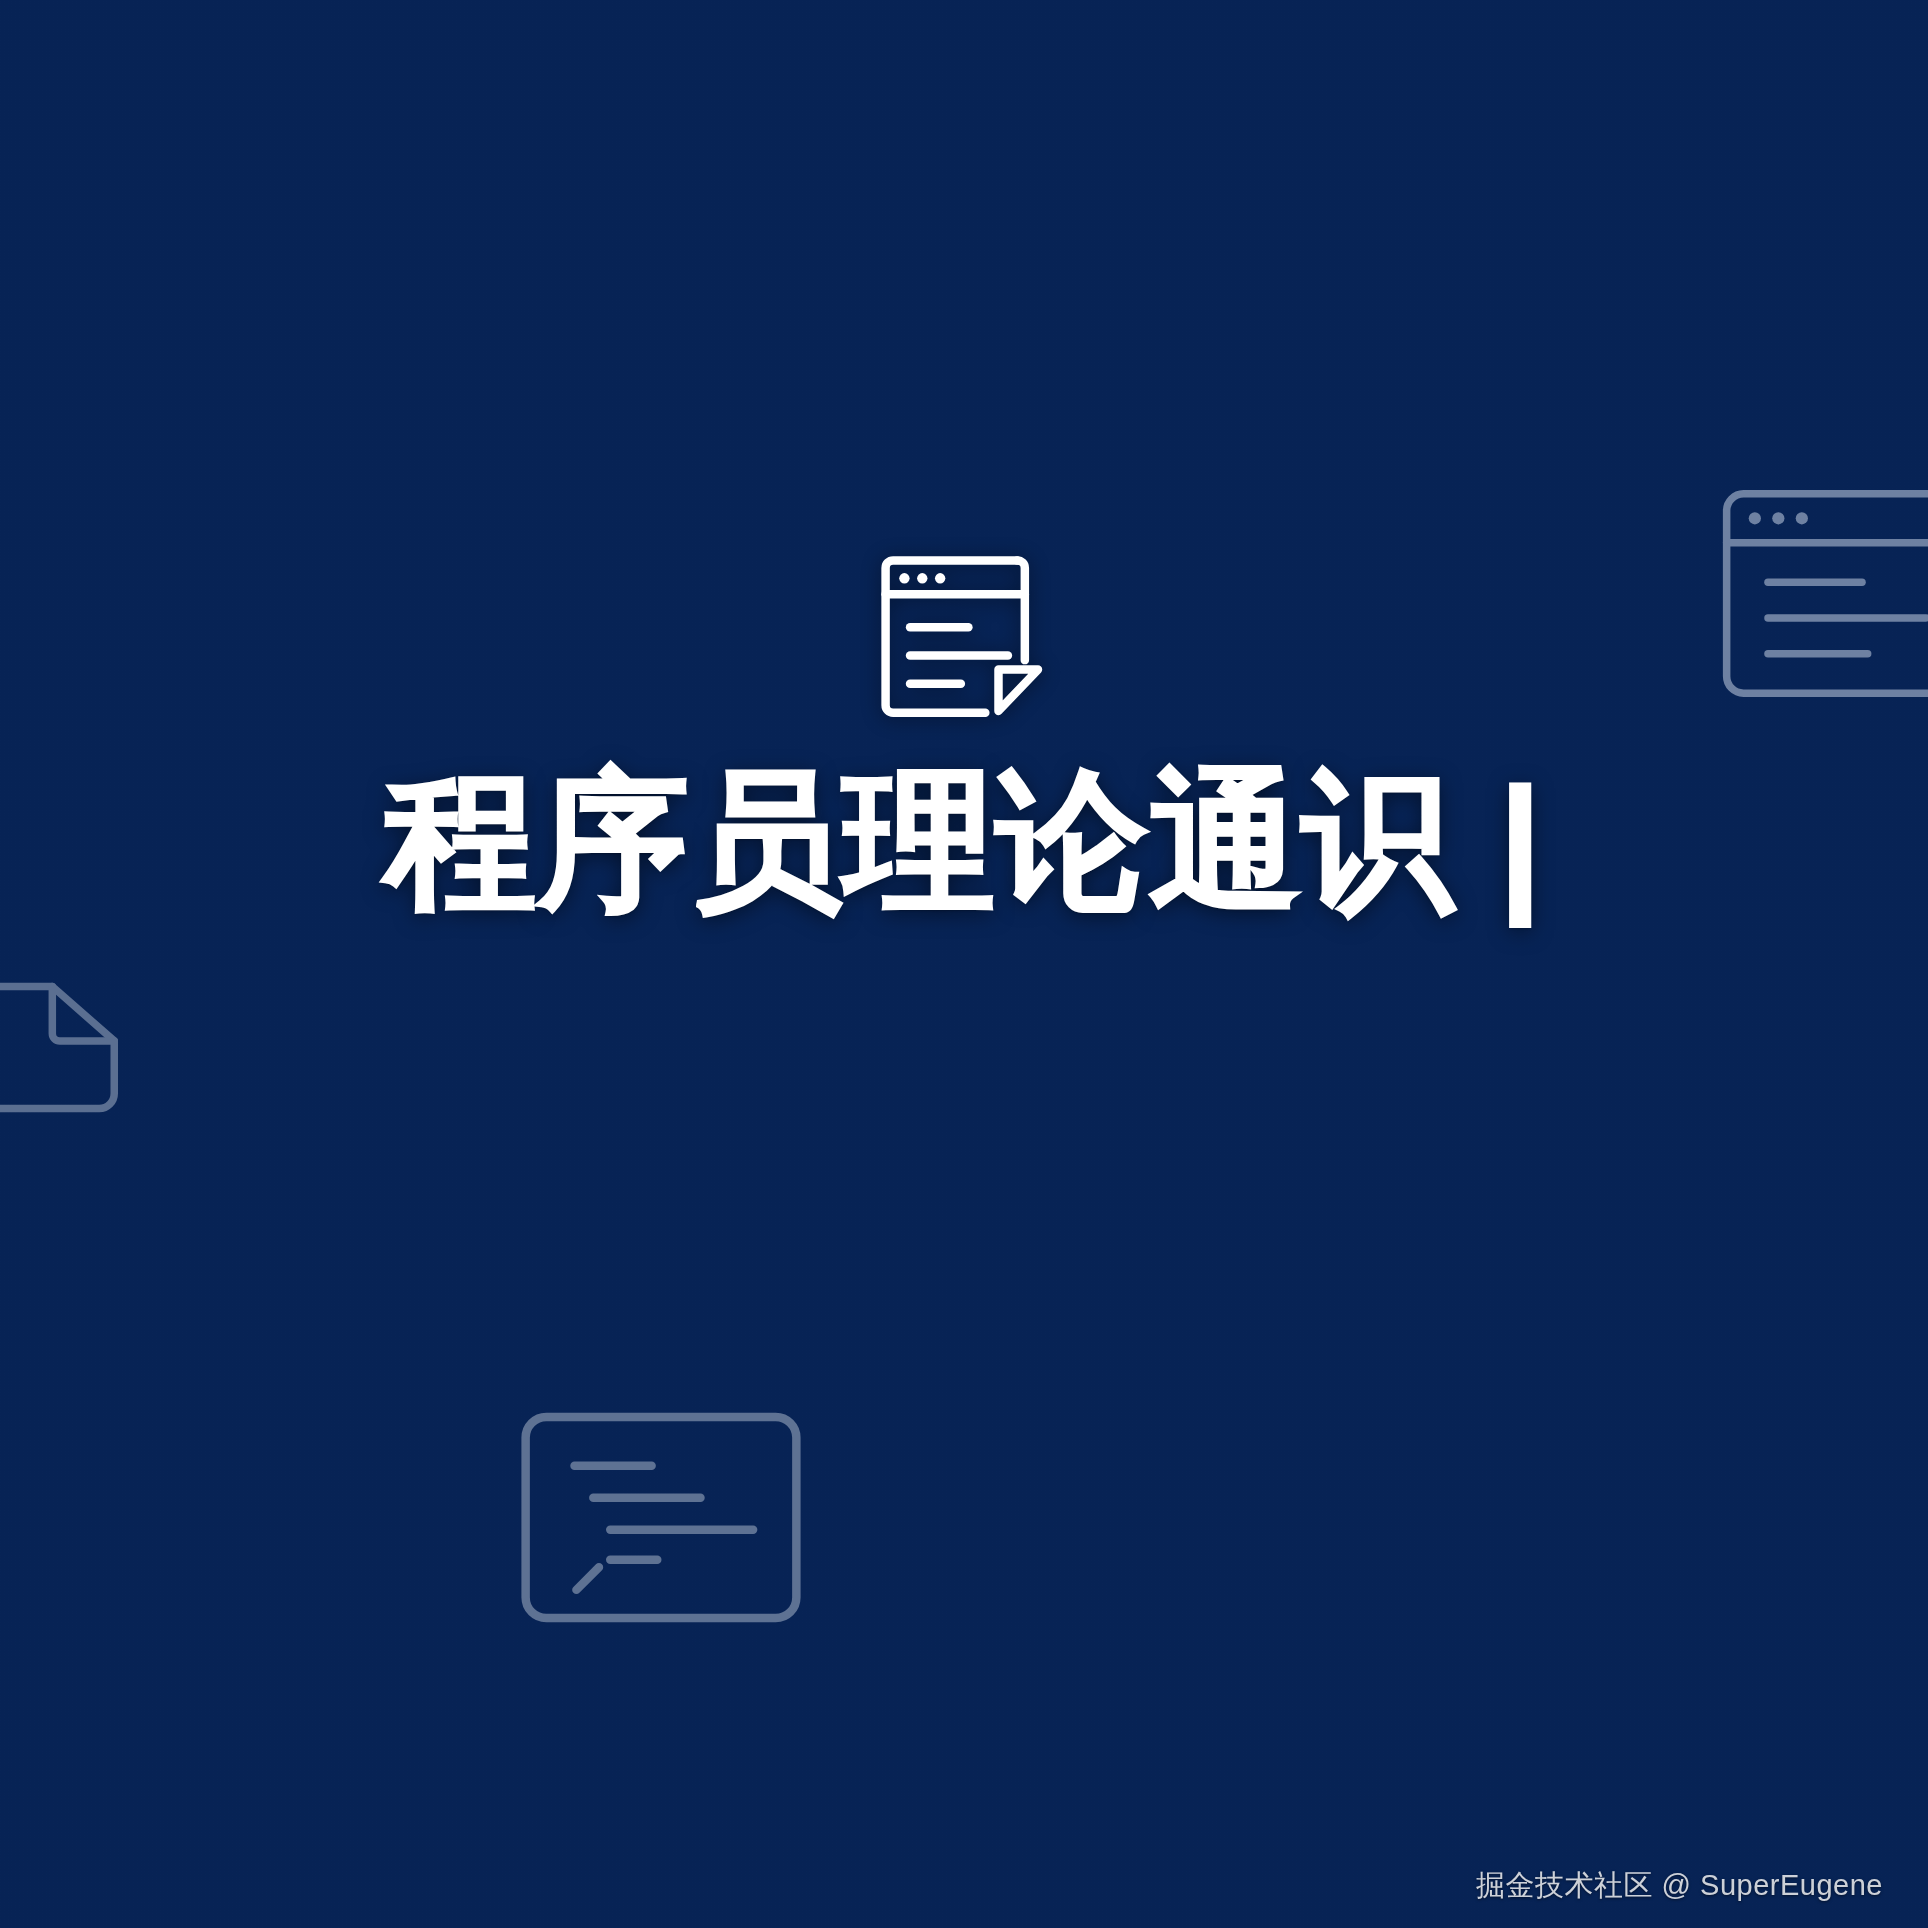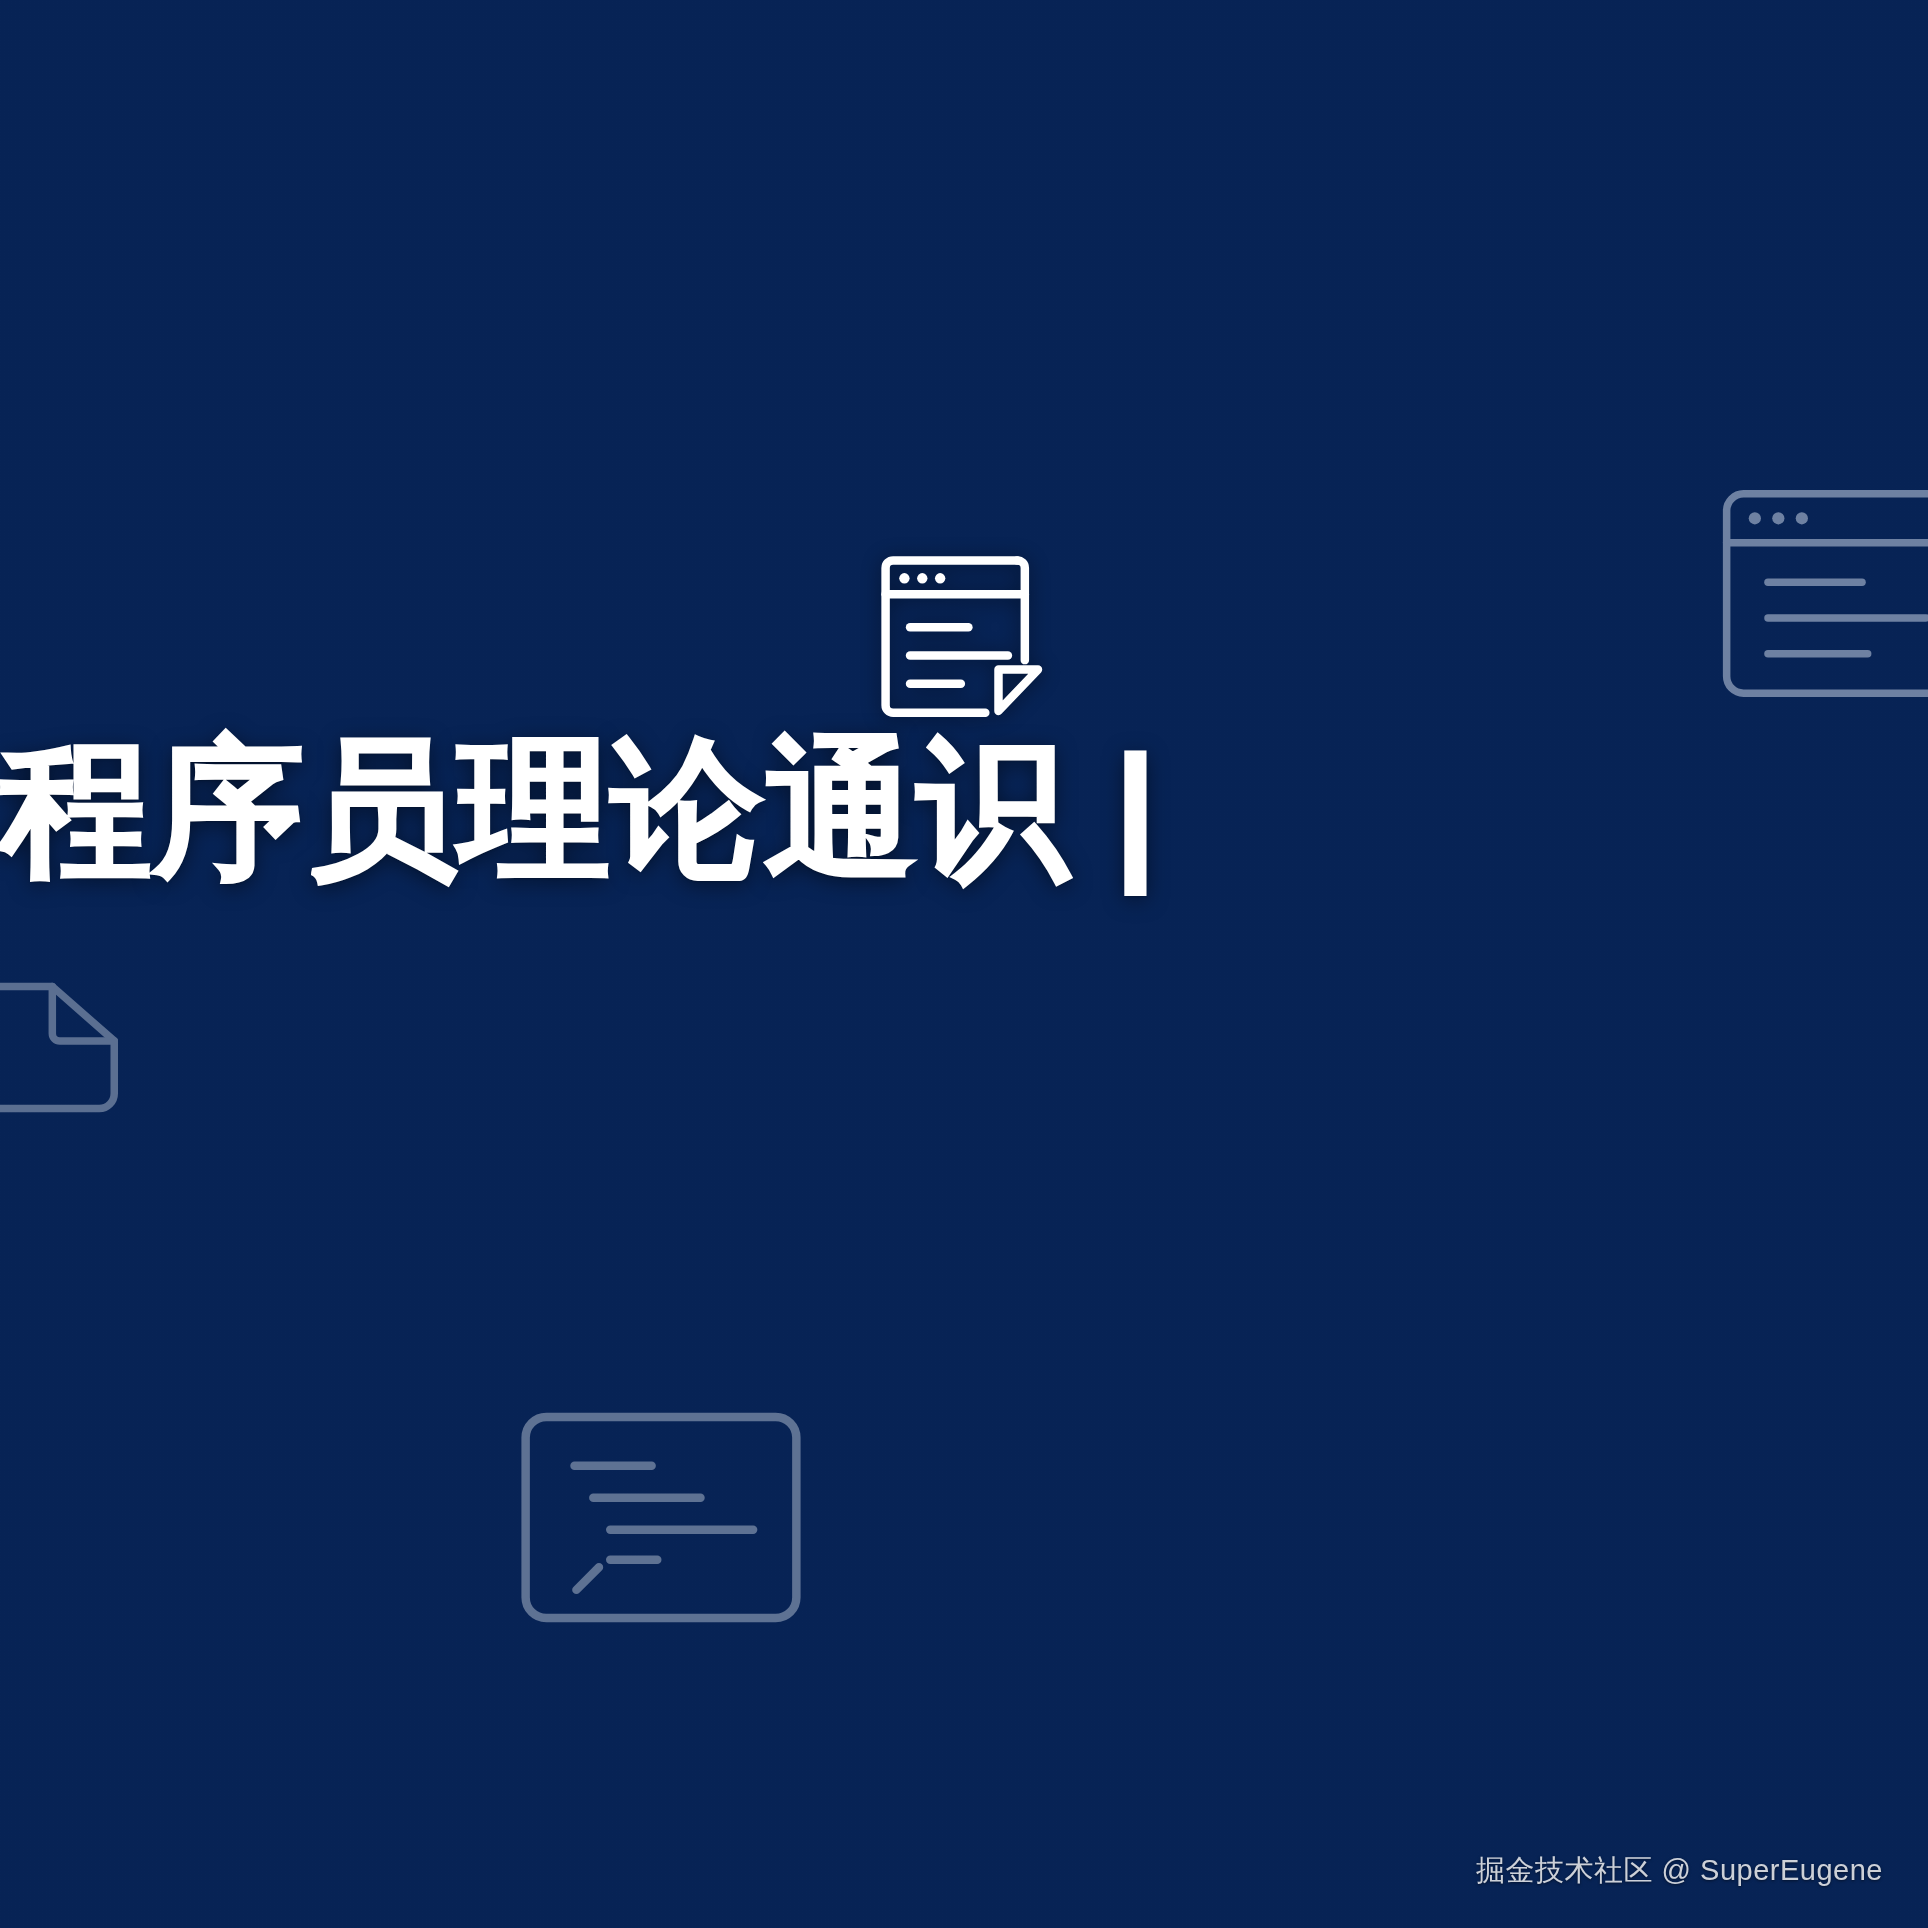--- a/index.html
+++ b/index.html
@@ -72,39 +72,40 @@
     top: 1411px;
     width: 282px;
     height: 213px;
     opacity: 0.52;
   }
 
   
   #title-block {
     position: absolute;
     left: 0;
-    top: 721px;
+    top: 753px;
     width: 1928px;
+    text-align: center;
   }
   .title-line {
     color: #ffffff;
     font-size: 151px;
     line-height: 175px;
     font-weight: 700;
     letter-spacing: 1.9px;
     white-space: nowrap;
     text-shadow: 0 3.8px 21px rgba(0,0,0,0.55), 0 0.9px 2.8px rgba(0,0,0,0.6);
     -webkit-text-stroke: 2.8px #ffffff;
   }
 
   
   #watermark {
     position: absolute;
     right: 45px;
-    bottom: 39px;
+    bottom: 24px;
     color: rgba(255,255,255,0.80);
     font-size: 29px;
     line-height: 38px;
     letter-spacing: 0.5px;
     white-space: nowrap;
     text-shadow: 0 0.9px 2.8px rgba(0,0,0,0.5);
   }
 </style>
 </head>
 <body>

